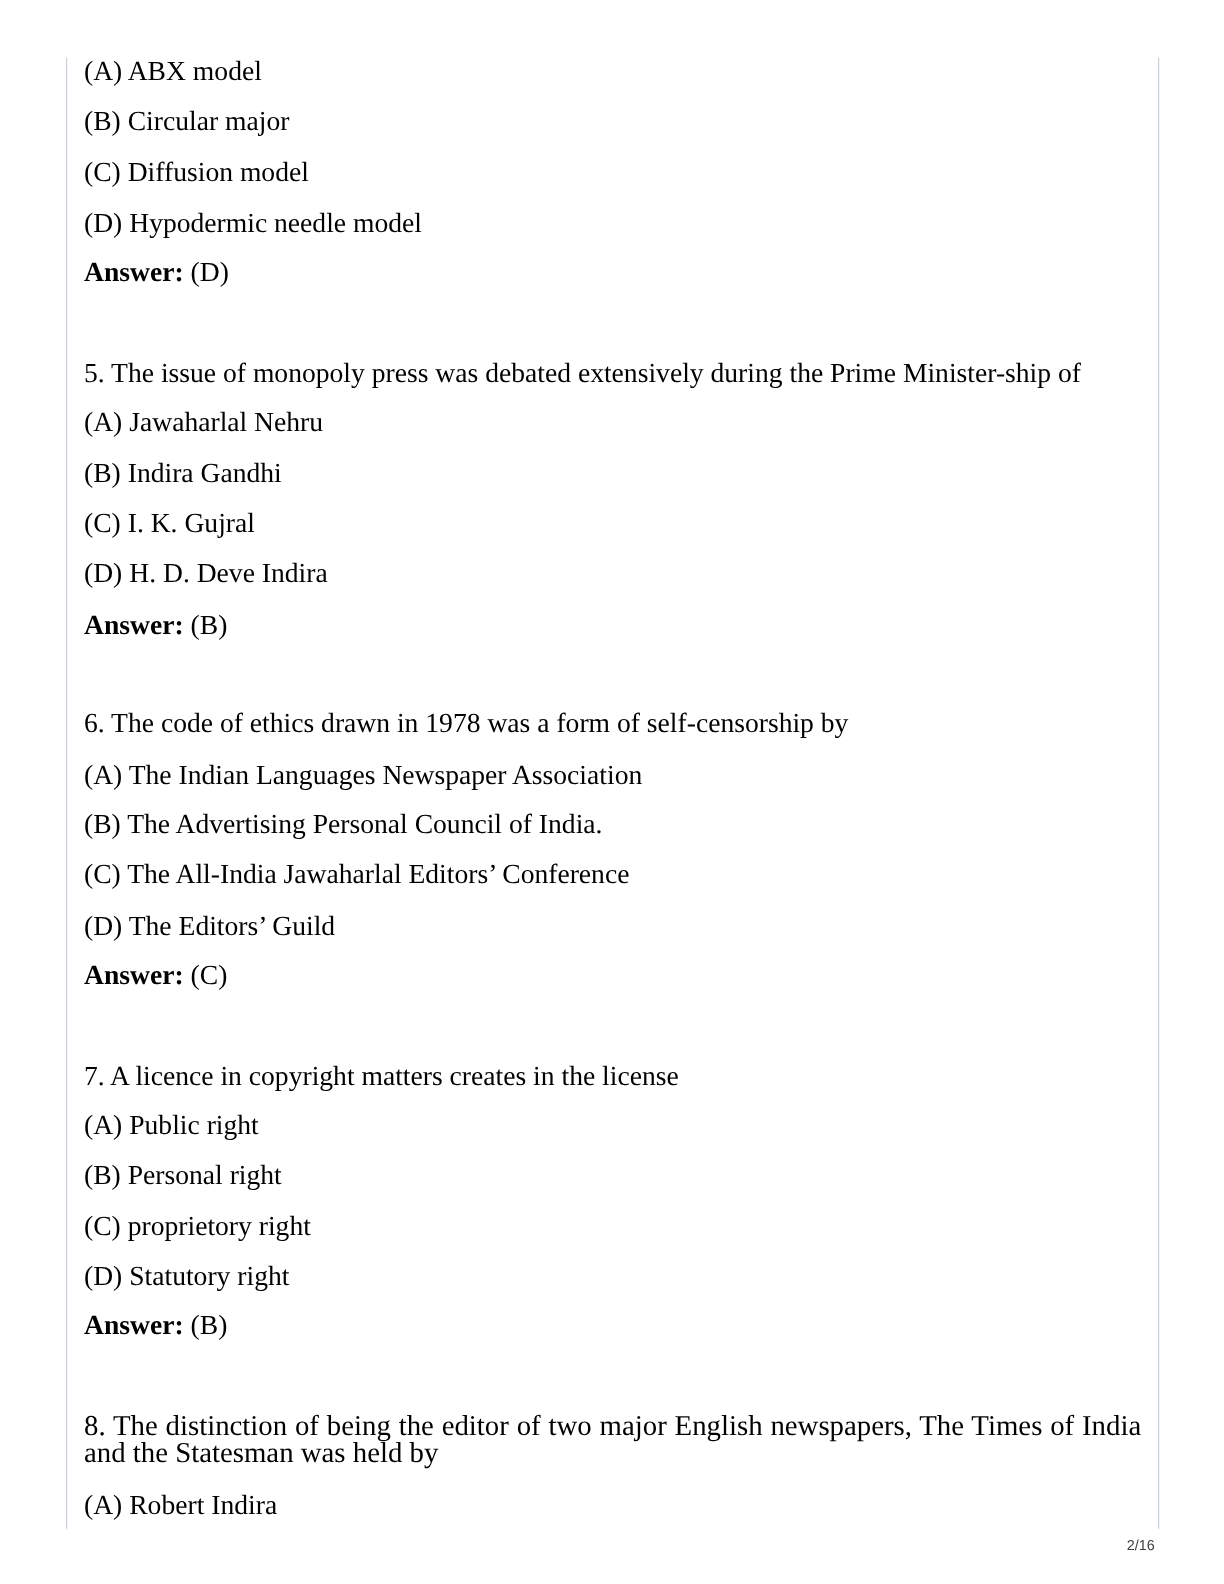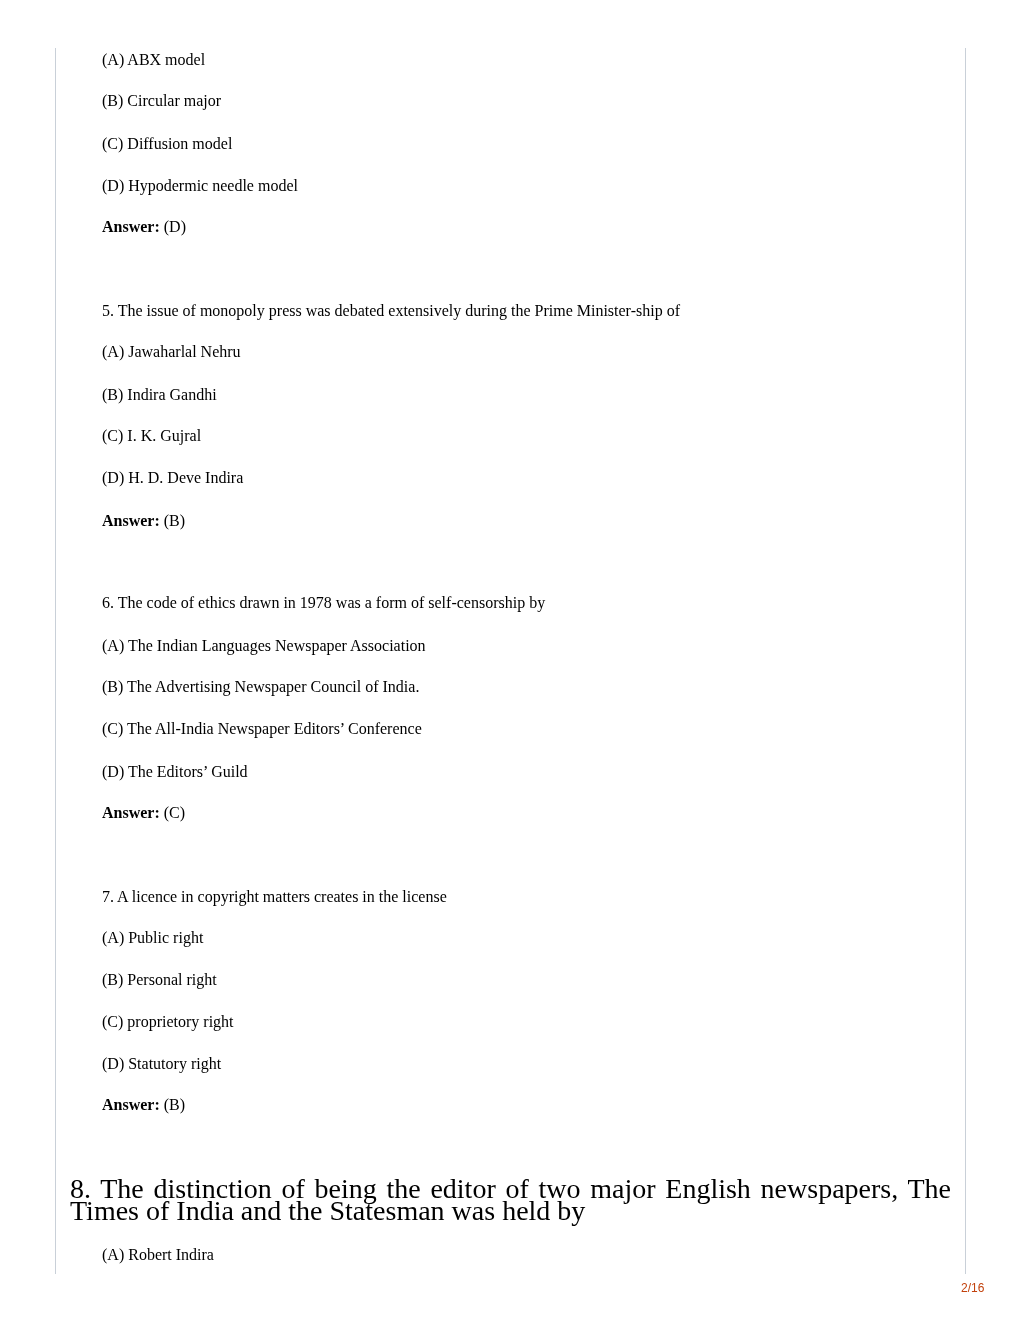--- a/index.html
+++ b/index.html
@@ -1,24 +1,24 @@
 <!DOCTYPE html>
 <html><head>
 <meta charset="utf-8">
 <style>
   html, body { margin:0; padding:0; background:#ffffff; }
   body { width:1020px; height:1320px; position:relative; overflow:hidden;
          font-family:"Liberation Serif", "DejaVu Serif", serif; color:#000; }
   .rule-left { position:absolute; left:55px; top:48px; width:1px; height:1226px; background:#c9d0d8; }
   .rule-right { position:absolute; left:965px; top:48px; width:1px; height:1226px; background:#c9d0d8; }
   .content { position:absolute; left:70px; top:0; width:881px; }
-  .line { position:absolute; left:0; font-size:16px; line-height:22px; white-space:nowrap;margin-left:32px; }
+  .line { position:absolute; left:0; font-size:23px; line-height:22px; white-space:nowrap; }
   .answer-label { font-weight:bold; }
-  .q8 { position:absolute; left:0; width:881px; font-size:28px; line-height:22px; text-align:justify; text-align-last:left; }
-  .pagenum { position:absolute; left:961px; top:1281px; font-family:"Liberation Sans", sans-serif; font-size:12px; color:#c2410c; }
+  .q8 { position:absolute; left:0; width:881px; font-size:24px; line-height:22px; text-align:justify; text-align-last:left; }
+  .pagenum { position:absolute; left:939px; top:1281px; font-family:"Liberation Sans", sans-serif; font-size:12px; color:#404040; }
 </style>
 </head>
 <body>
 
 <div class="rule-left"></div>
 <div class="rule-right"></div>
 
 <div class="content">
 
   <div class="line" style="top:49px">(A) ABX model</div>
@@ -29,22 +29,22 @@
 
   <div class="line" style="top:300px">5. The issue of monopoly press was debated extensively during the Prime Minister-ship of</div>
   <div class="line" style="top:341px">(A) Jawaharlal Nehru</div>
   <div class="line" style="top:384px">(B) Indira Gandhi</div>
   <div class="line" style="top:425px">(C) I. K. Gujral</div>
   <div class="line" style="top:467px">(D) H. D. Deve Indira</div>
   <div class="line" style="top:510px"><span class="answer-label">Answer:</span> <span>(B)</span></div>
 
   <div class="line" style="top:592px">6. The code of ethics drawn in 1978 was a form of self-censorship by</div>
   <div class="line" style="top:635px">(A) The Indian Languages Newspaper Association</div>
-  <div class="line" style="top:676px">(B) The Advertising Newspaper Council of India.</div>
-  <div class="line" style="top:718px">(C) The All-India Newspaper Editors’ Conference</div>
+  <div class="line" style="top:676px">(B) The Advertising Personal Council of India.</div>
+  <div class="line" style="top:718px">(C) The All-India Jawaharlal Editors’ Conference</div>
   <div class="line" style="top:761px">(D) The Editors’ Guild</div>
   <div class="line" style="top:802px"><span class="answer-label">Answer:</span> <span>(C)</span></div>
 
   <div class="line" style="top:886px">7. A licence in copyright matters creates in the license</div>
   <div class="line" style="top:927px">(A) Public right</div>
   <div class="line" style="top:969px">(B) Personal right</div>
   <div class="line" style="top:1011px">(C) proprietory right</div>
   <div class="line" style="top:1053px">(D) Statutory right</div>
   <div class="line" style="top:1094px"><span class="answer-label">Answer:</span> <span>(B)</span></div>
 

